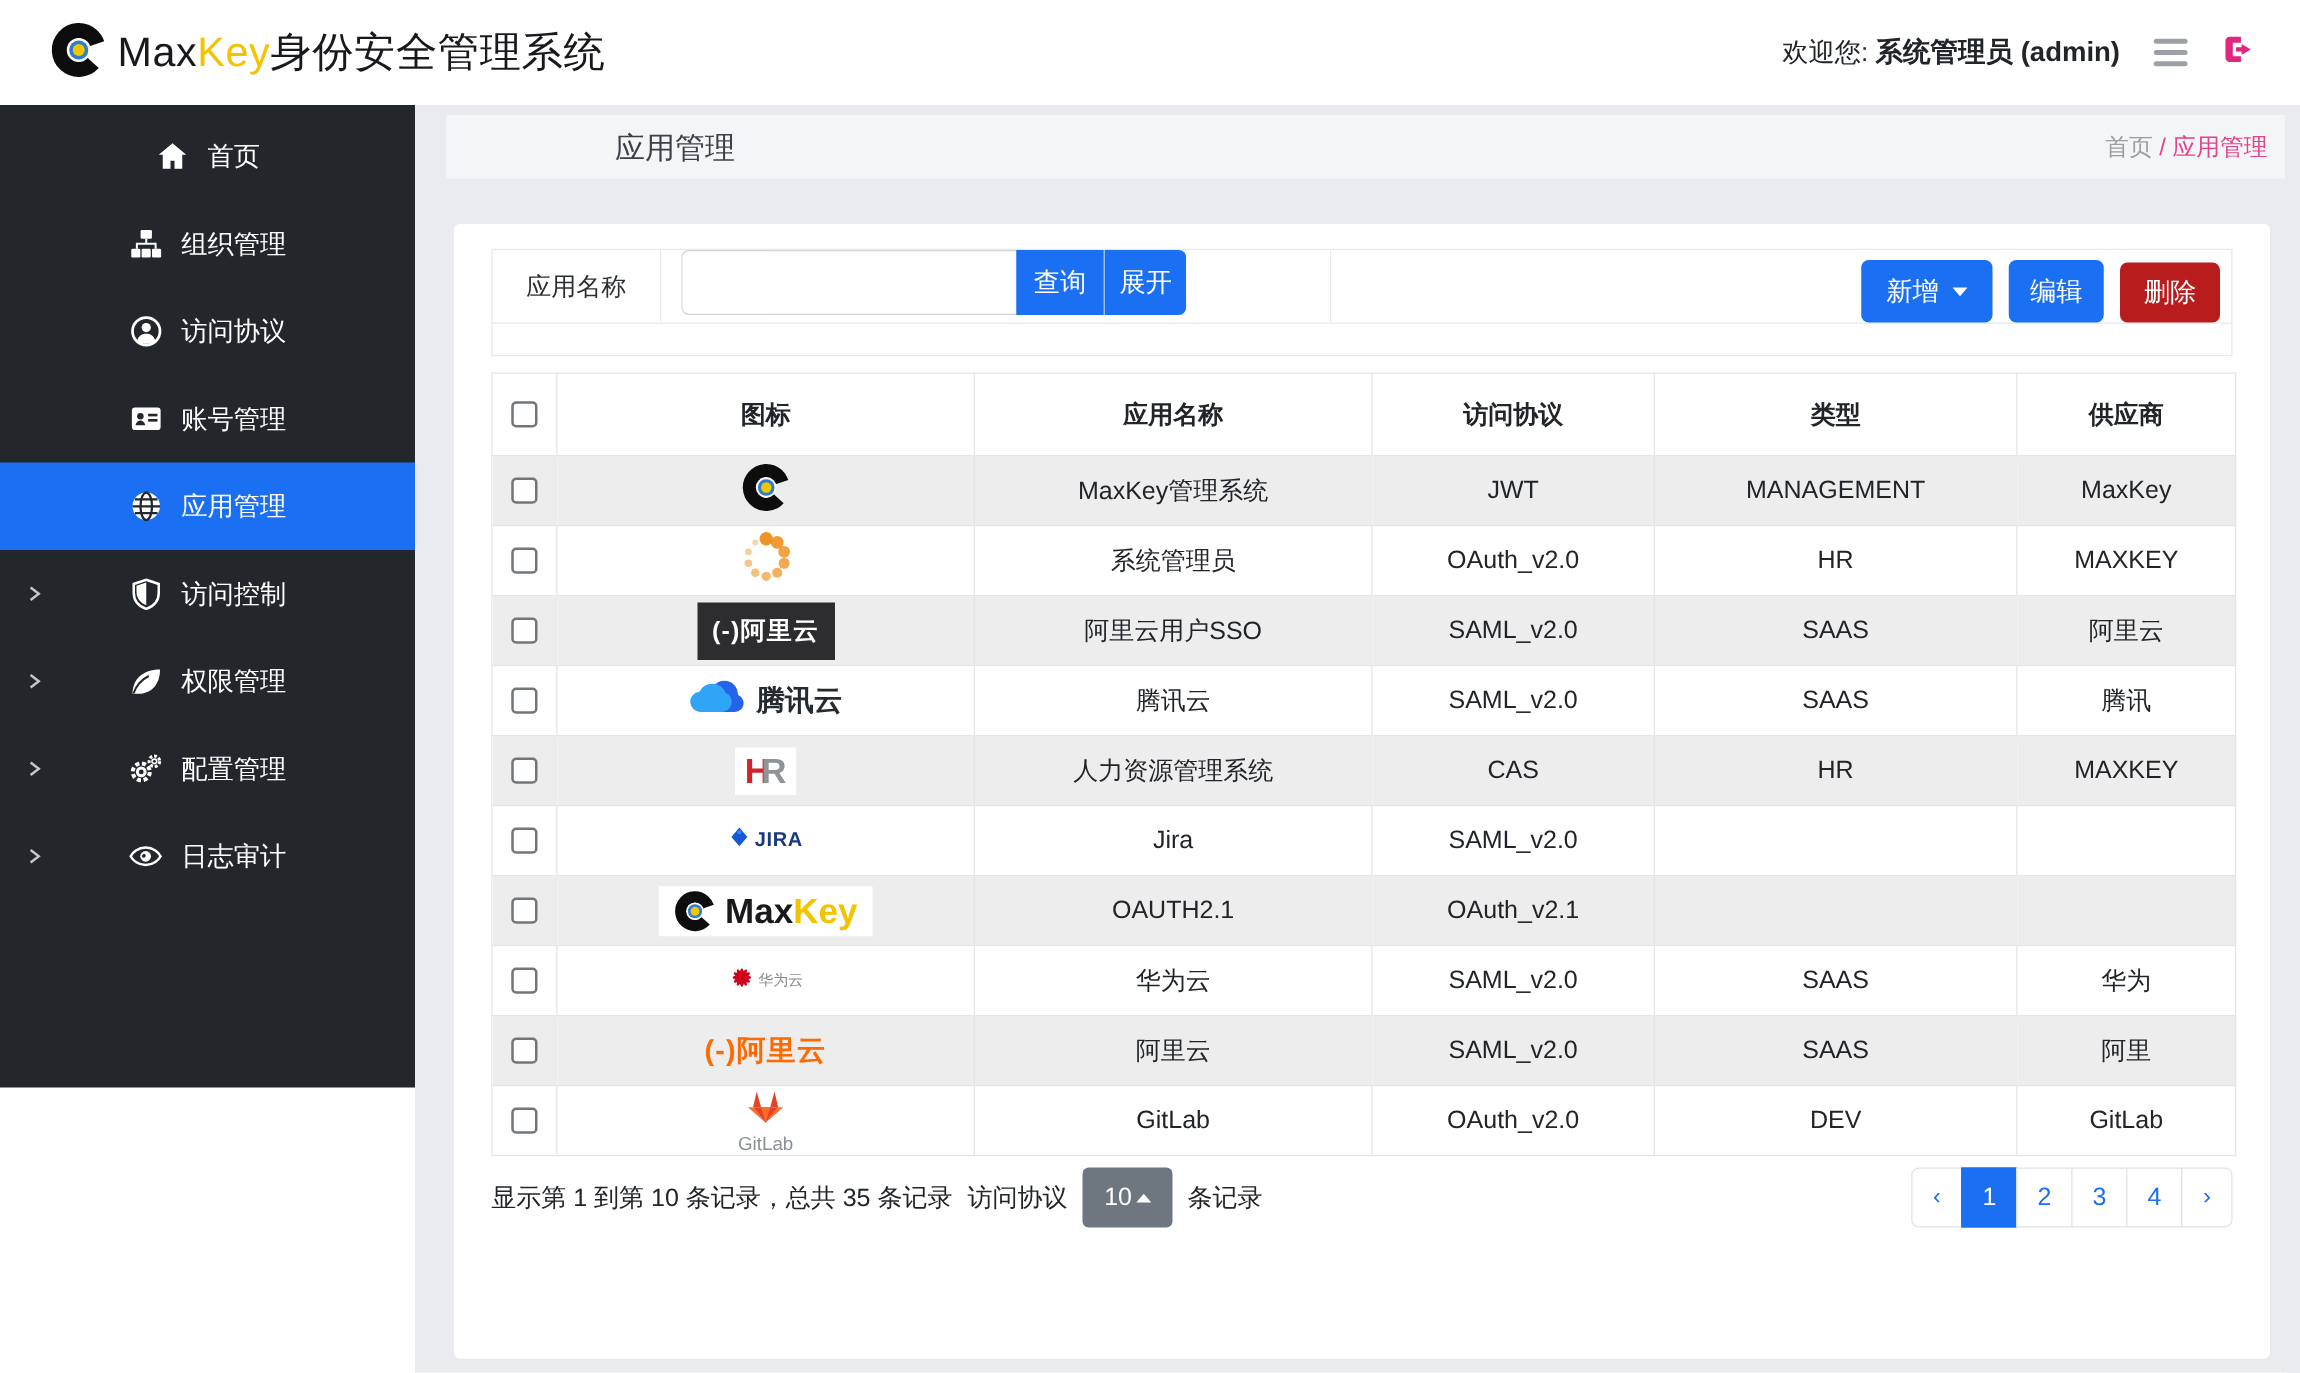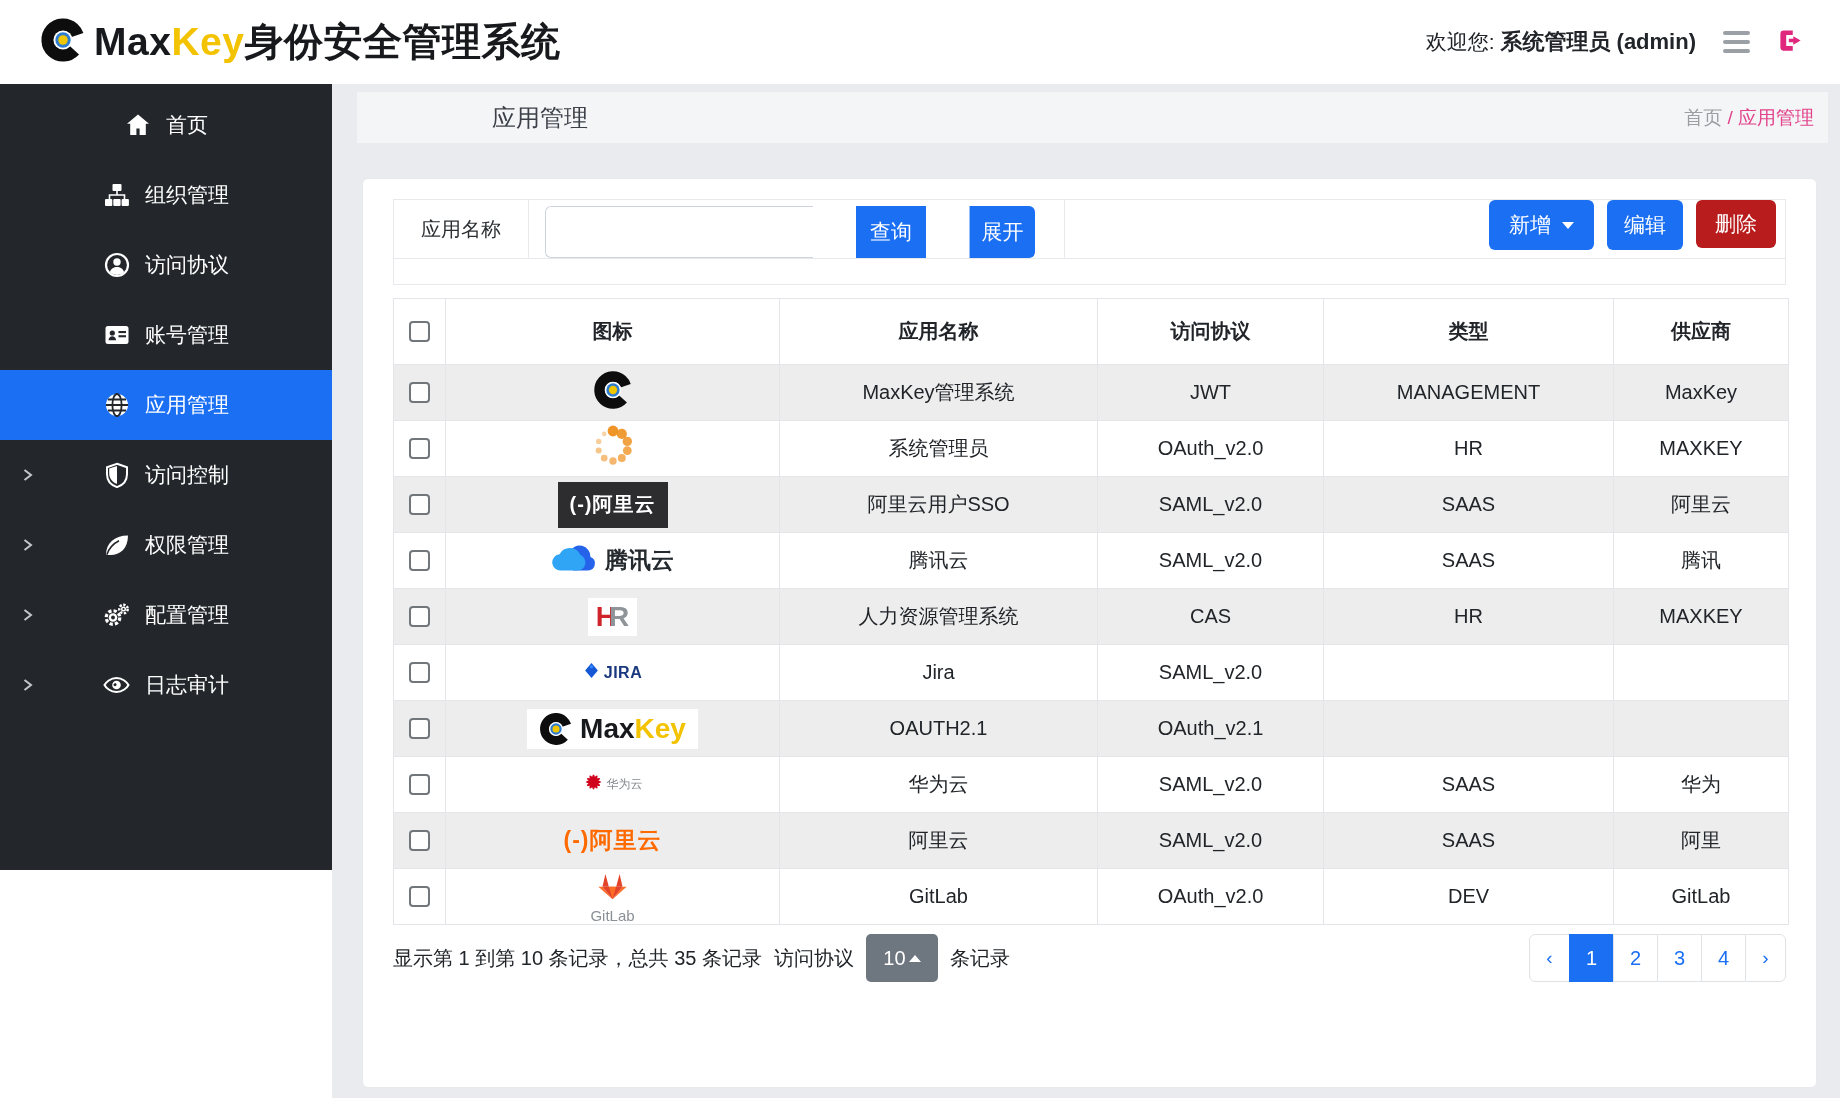--- a/index.html
+++ b/index.html
@@ -3,21 +3,21 @@
 <meta charset="utf-8">
 <style>
   * { margin:0; padding:0; box-sizing:border-box; }
   html,body { width:1840px; height:1098px; overflow:hidden; background:#fff;
     font-family:"Liberation Sans","DejaVu Sans",sans-serif; color:#212529; }
 
   
   .topbar { position:absolute; top:0; left:0; width:1840px; height:84px; background:#fff;
     display:flex; align-items:center; padding:0 36px 0 40px; z-index:5; }
   .brand { display:flex; align-items:center; gap:8px; }
-  .brand-title { font-size:39px; font-weight:bold; letter-spacing:.5px; }
+  .brand-title { font-size:33px; font-weight:normal; letter-spacing:.5px; }
   .brand-title .bk { color:#17191c; }
   .brand-title .yl { color:#f3c300; }
   .top-right { margin-left:auto; display:flex; align-items:center; gap:27px; }
   .welcome { font-size:21px; color:#212529; }
   .welcome b { font-size:22px; }
   .hamburger { display:flex; flex-direction:column; gap:5px; cursor:pointer; }
   .hamburger i { display:block; width:27px; height:4px; background:#9aa0a5; border-radius:2px; }
 
   
   .sidebar { position:absolute; top:84px; left:0; width:332px; height:786px; background:#23272b; padding-top:6px; }
@@ -36,29 +36,29 @@
   .breadcrumb .home { color:#9b9ea3; }
   .breadcrumb .cur, .breadcrumb .sep { color:#e2438b; }
 
   .card { margin:35px 23px 0 30px; height:910px; background:#fff;
     border:1px solid #e7e9ec; border-radius:6px; padding:20px 30px; }
 
   
   .search-box { height:60px; border:1px solid #e7e9ec; display:flex; align-items:stretch; }
   .search-label-cell { width:135px; border-right:1px solid #e7e9ec; display:flex; align-items:center;
     justify-content:center; font-size:20px; color:#2b2f33; }
-  .search-cell { width:536px; border-right:1px solid #e7e9ec; display:flex; align-items:flex-end; padding-left:16px;gap:43px; }
+  .search-cell { width:536px; border-right:1px solid #e7e9ec; display:flex; align-items:flex-start; padding-left:16px; }
   .search-input { width:268px; height:52px; border:1px solid #ced4da; border-right:none;
     border-radius:6px 0 0 6px; padding:0 12px; font-size:20px; outline:none; }
   .btn { border:none; cursor:pointer; color:#fff; font-size:21px;
     font-family:"Liberation Sans","DejaVu Sans",sans-serif; }
   .btn-query { width:70px; height:52px; background:#1a6ff3; }
   .btn-expand { width:66px; height:52px; background:#1a6ff3; border-left:1px solid rgba(255,255,255,.55);
     border-radius:0 6px 6px 0; }
-  .action-buttons { margin-left:auto; display:flex; align-items:flex-start; gap:13px; padding-right:9px; }
+  .action-buttons { margin-left:auto; display:flex; align-items:flex-end; gap:13px; padding-right:9px; }
   .btn-add { height:50px; padding:0 20px; background:#1a6ff3; border-radius:6px;
     display:flex; align-items:center; gap:11px; }
   .caret-down { width:0; height:0; border-left:6px solid transparent; border-right:6px solid transparent;
     border-top:7px solid #fff; }
   .caret-up { width:0; height:0; border-left:6px solid transparent; border-right:6px solid transparent;
     border-bottom:7px solid #fff; }
   .btn-edit { width:76px; height:50px; background:#1a6ff3; border-radius:6px; }
   .btn-delete { width:80px; height:48px; background:#b91c1c; border-radius:6px; }
   .sub-strip { height:26px; border:1px solid #e7e9ec; border-top:none; }
 

